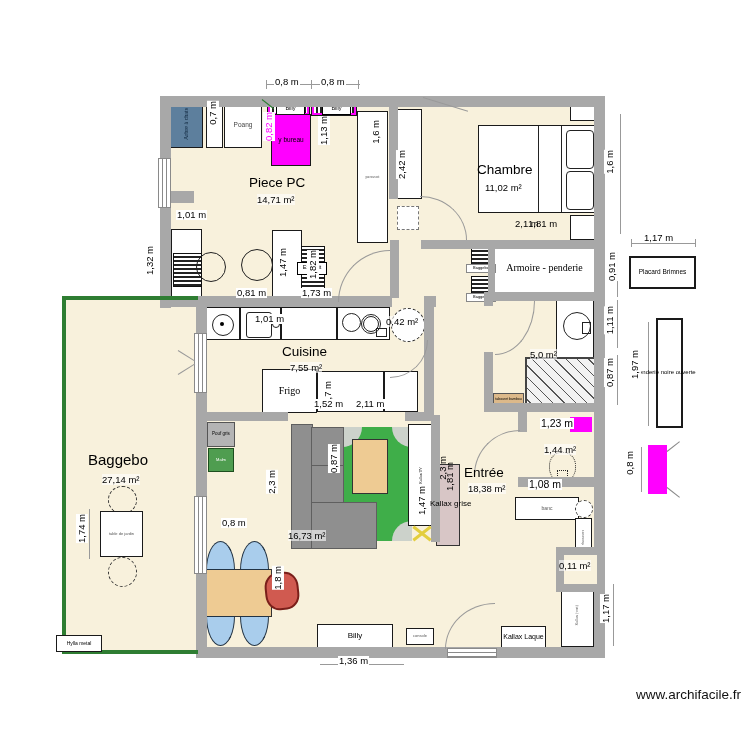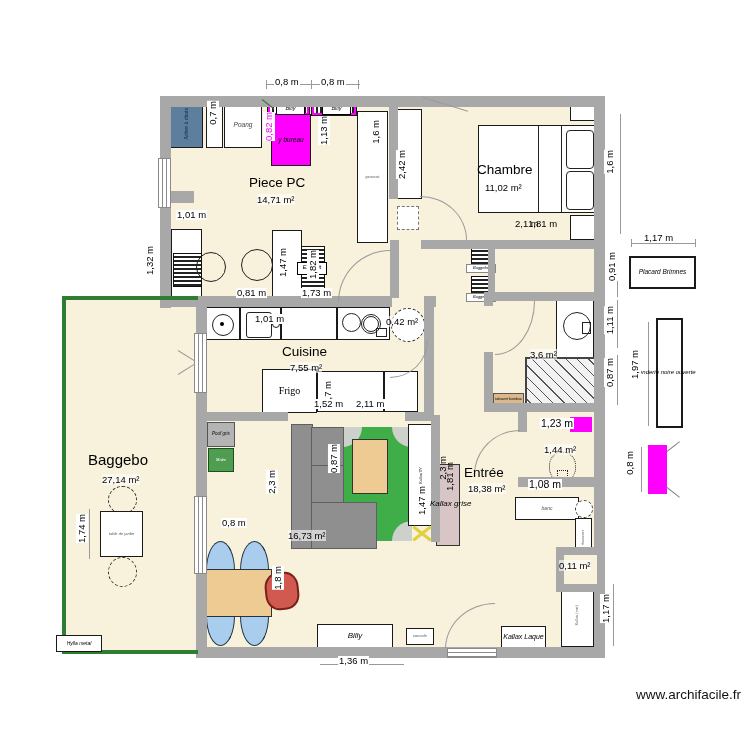--- a/index.html
+++ b/index.html
@@ -7,21 +7,21 @@
   .abs{position:absolute;}
   .floor{position:absolute;background:#f8f1dc;z-index:1;}
   .wall{position:absolute;background:#a8a8a8;z-index:20;}
   .gb{position:absolute;background:#2e7d32;z-index:21;}
   .win{position:absolute;border:1px solid #8a8a8a;box-sizing:border-box;z-index:26;}
   .win.v{background:repeating-linear-gradient(to right,#fff 0 3px,#8a8a8a 3px 4px);}
   .win.h{background:repeating-linear-gradient(to bottom,#fff 0 3px,#8a8a8a 3px 4px);}
   .furn{position:absolute;background:#fff;border:1px solid #1a1a1a;box-sizing:border-box;z-index:10;
         display:flex;align-items:center;justify-content:center;text-align:center;
         font-family:"Liberation Serif",serif;color:#000;overflow:hidden;line-height:1.05;}
-  .sans{font-family:"Liberation Sans",sans-serif;font-style:italic;}
+  .sans{font-family:"Liberation Sans",sans-serif;}
   .mag{background:#ff00ff;}
   .noborder{border:none;}
   .dim{position:absolute;z-index:32;font-size:9.5px;color:#000;background:#fff;padding:0 1px;
        white-space:nowrap;line-height:1.05;}
   .nobg{background:transparent;}
   .v{writing-mode:vertical-rl;transform:rotate(180deg);}
   .rname{position:absolute;z-index:31;font-size:13.5px;color:#000;white-space:nowrap;}
   .rarea{position:absolute;z-index:31;font-size:9.5px;color:#000;white-space:nowrap;background:rgba(255,255,255,.6);}
   .dl{position:absolute;background:#999;z-index:29;}
   .arc{position:absolute;z-index:27;box-sizing:border-box;background:transparent;}
@@ -120,20 +120,23 @@
   <div class="abs sans" style="left:297px;top:262px;width:28px;height:11px;background:#fff;border:1px solid #000;font-size:5.5px;line-height:9px;text-align:center;overflow:hidden;z-index:12">Expedit</div>
 
   <div class="furn" style="left:478px;top:125px;width:117px;height:88px">
     <div class="abs" style="left:59px;top:0;width:1px;height:86px;background:#222"></div>
     <div class="abs" style="left:82px;top:0;width:1px;height:86px;background:#222"></div>
     <div class="abs" style="left:87px;top:4px;width:26px;height:37px;border:1px solid #222;border-radius:4px;background:#fff"></div>
     <div class="abs" style="left:87px;top:45px;width:26px;height:37px;border:1px solid #222;border-radius:4px;background:#fff"></div>
   </div>
   <div class="furn" style="left:570px;top:96px;width:26px;height:25px"></div>
   <div class="furn" style="left:570px;top:215px;width:26px;height:25px"></div>
+  <div class="furn" style="left:494px;top:244px;width:101px;height:49px;font-size:10px">
+      <span>Armoire - penderie</span>
+    </div>
   <div class="abs stripeH" style="left:471px;top:247px;width:18px;height:16px;border:1px solid #111;z-index:11"></div>
   <div class="abs sans" style="left:466px;top:264px;width:28px;height:7px;background:#fff;border:1px solid #888;font-size:4px;line-height:5px;text-align:center;z-index:12">Baggebo</div>
   <div class="abs stripeH" style="left:471px;top:276px;width:18px;height:16px;border:1px solid #111;z-index:11"></div>
   <div class="abs sans" style="left:466px;top:293px;width:28px;height:7px;background:#fff;border:1px solid #888;font-size:4px;line-height:5px;text-align:center;z-index:12">Baggebo</div>
 
   <div class="furn" style="left:556px;top:299px;width:38px;height:62px">
     <div class="abs circ" style="left:6px;top:12px;width:26px;height:26px;border:1px solid #222"></div>
     <div class="abs" style="right:2px;top:22px;width:7px;height:10px;border:1px solid #222"></div>
   </div>
   <div class="abs hatch" style="left:525px;top:357px;width:69px;height:51px;border:2px solid #444;z-index:10"></div>
@@ -242,21 +245,21 @@
   <div class="rname" style="left:249px;top:175px">Piece PC</div>
   <div class="rarea" style="left:257px;top:194px">14,71 m²</div>
   <div class="rname" style="left:477px;top:162px">Chambre</div>
   <div class="rarea" style="left:485px;top:182px">11,02 m²</div>
   <div class="rname" style="left:282px;top:344px">Cuisine</div>
   <div class="rarea" style="left:290px;top:362px">7,55 m²</div>
   <div class="rname" style="left:88px;top:451px;font-size:15px">Baggebo</div>
   <div class="rarea" style="left:102px;top:474px">27,14 m²</div>
   <div class="rname" style="left:464px;top:465px">Entrée</div>
   <div class="rarea" style="left:468px;top:483px">18,38 m²</div>
-  <div class="rarea" style="left:530px;top:349px">3,6 m²</div>
+  <div class="rarea" style="left:530px;top:349px">5,0 m²</div>
   <div class="rarea" style="left:544px;top:444px">1,44 m²</div>
   <div class="rarea" style="left:386px;top:316px;z-index:33">0,42 m²</div>
   <div class="rarea" style="left:559px;top:560px;z-index:33">0,11 m²</div>
   <div class="rarea" style="left:288px;top:530px">16,73 m²</div>
 
   <div class="dl" style="left:266px;top:84px;width:94px;height:1px"></div>
   <div class="dl" style="left:266px;top:80px;width:1px;height:9px"></div>
   <div class="dl" style="left:311px;top:80px;width:1px;height:9px"></div>
   <div class="dl" style="left:358px;top:80px;width:1px;height:9px"></div>
   <div class="dl" style="left:620px;top:114px;width:1px;height:120px"></div>

